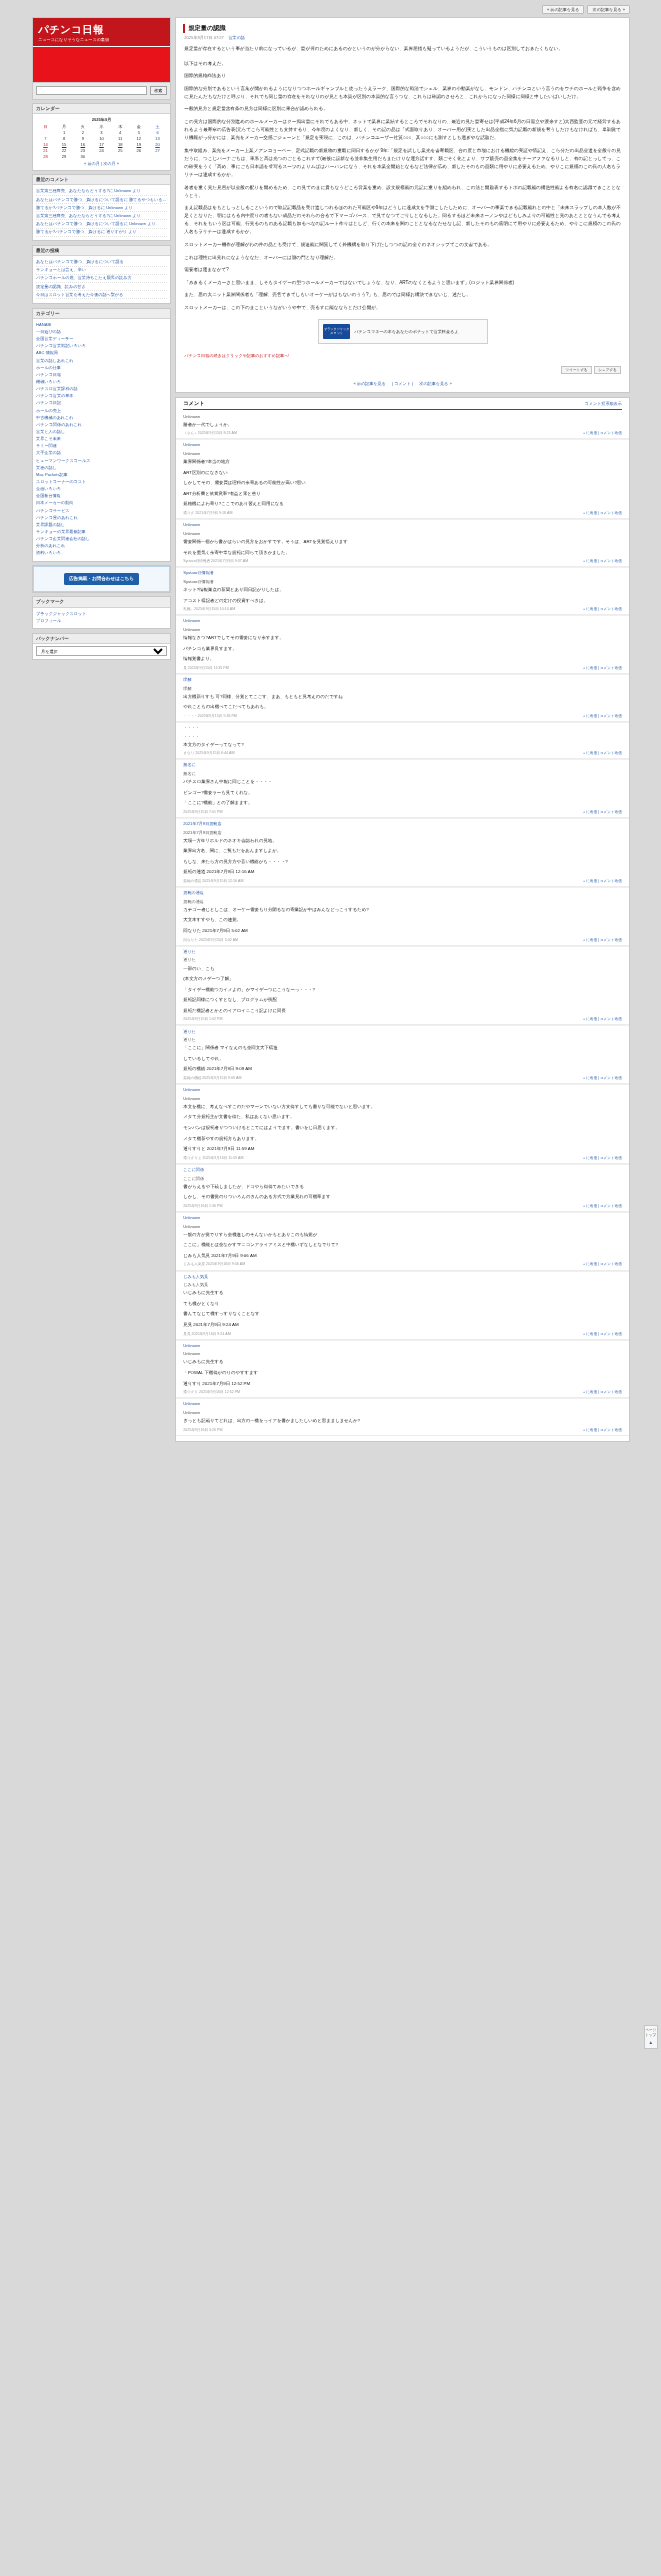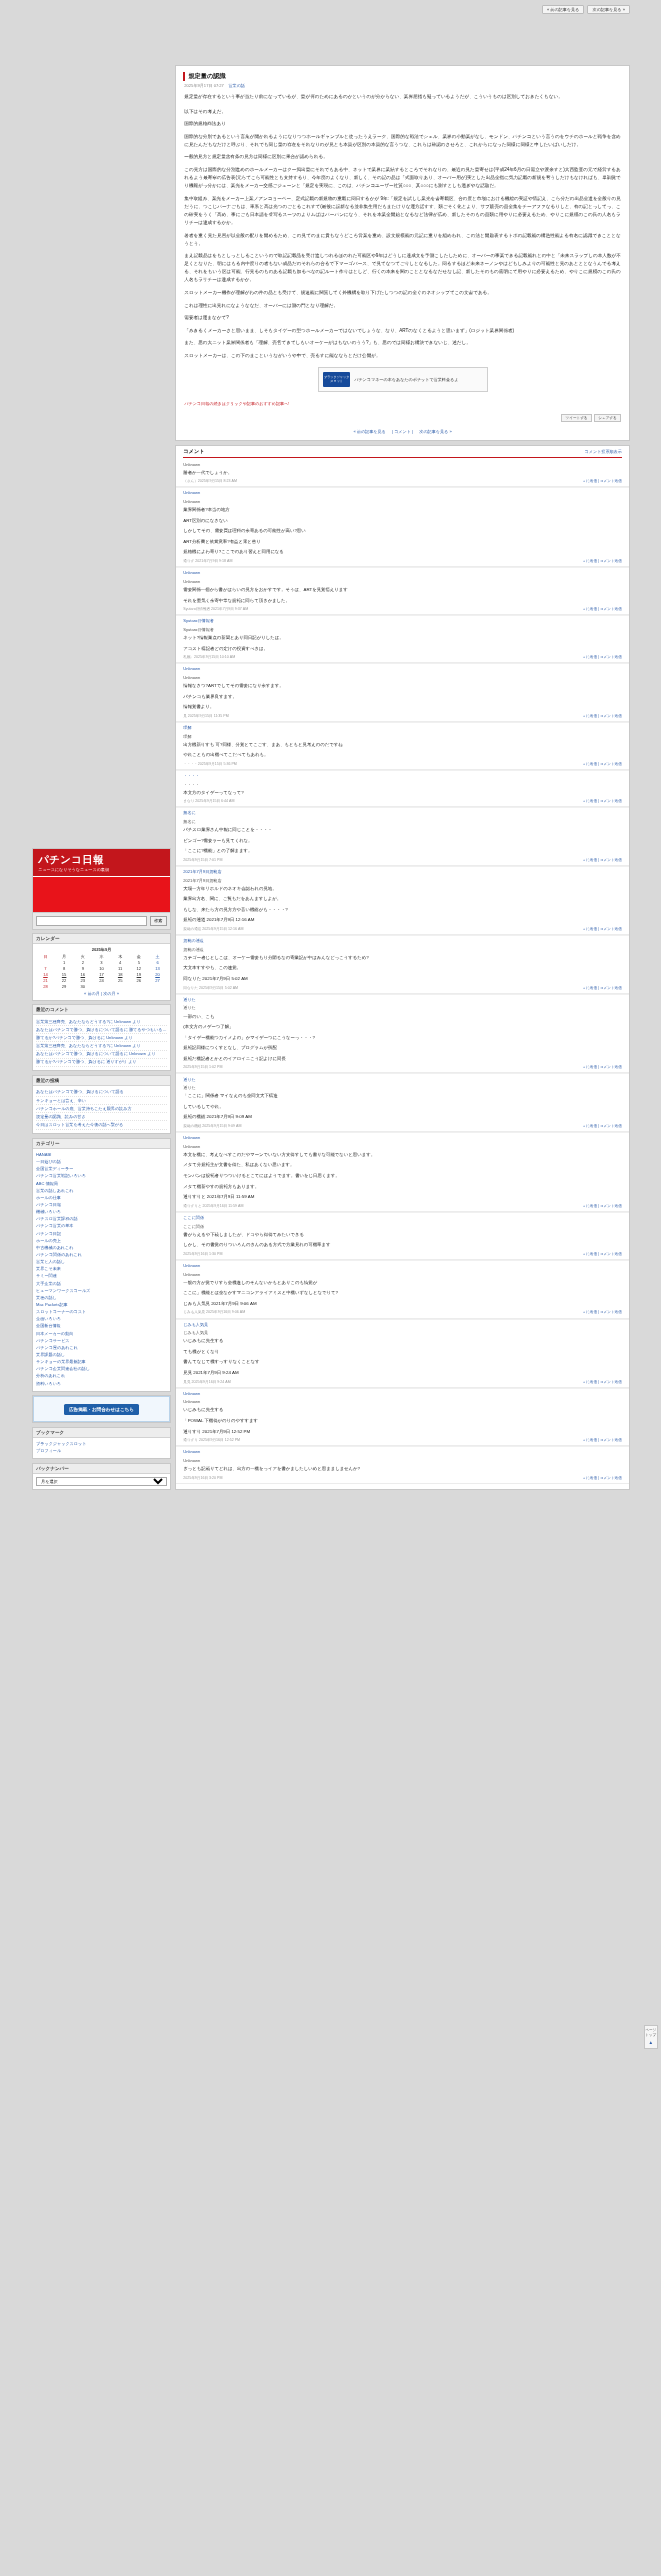--- a/index.html
+++ b/index.html
@@ -32,21 +32,21 @@
   .navbtn {
     background:#f4f4f4;
     border:0.5px solid #bcbcbc;
     border-radius:1px;
     font-size:4.1px;
     color:#333;
     padding:1.5px 4.1px;
     line-height:1;
     white-space:nowrap;
   }
-  .layout { display:flex; align-items:flex-end; gap:4.1px;margin-top:48px; }
+  .layout { display:flex; align-items:flex-start; gap:4.1px; }
   
   .sidebar { width:139px; flex:0 0 139px; }
   .sb-block {
     background:#ffffff;
     border:0.5px solid #c8c8c8;
     margin-bottom:3.6px;
     padding:0;
   }
   .blog-head {
     background:#c3161c;

